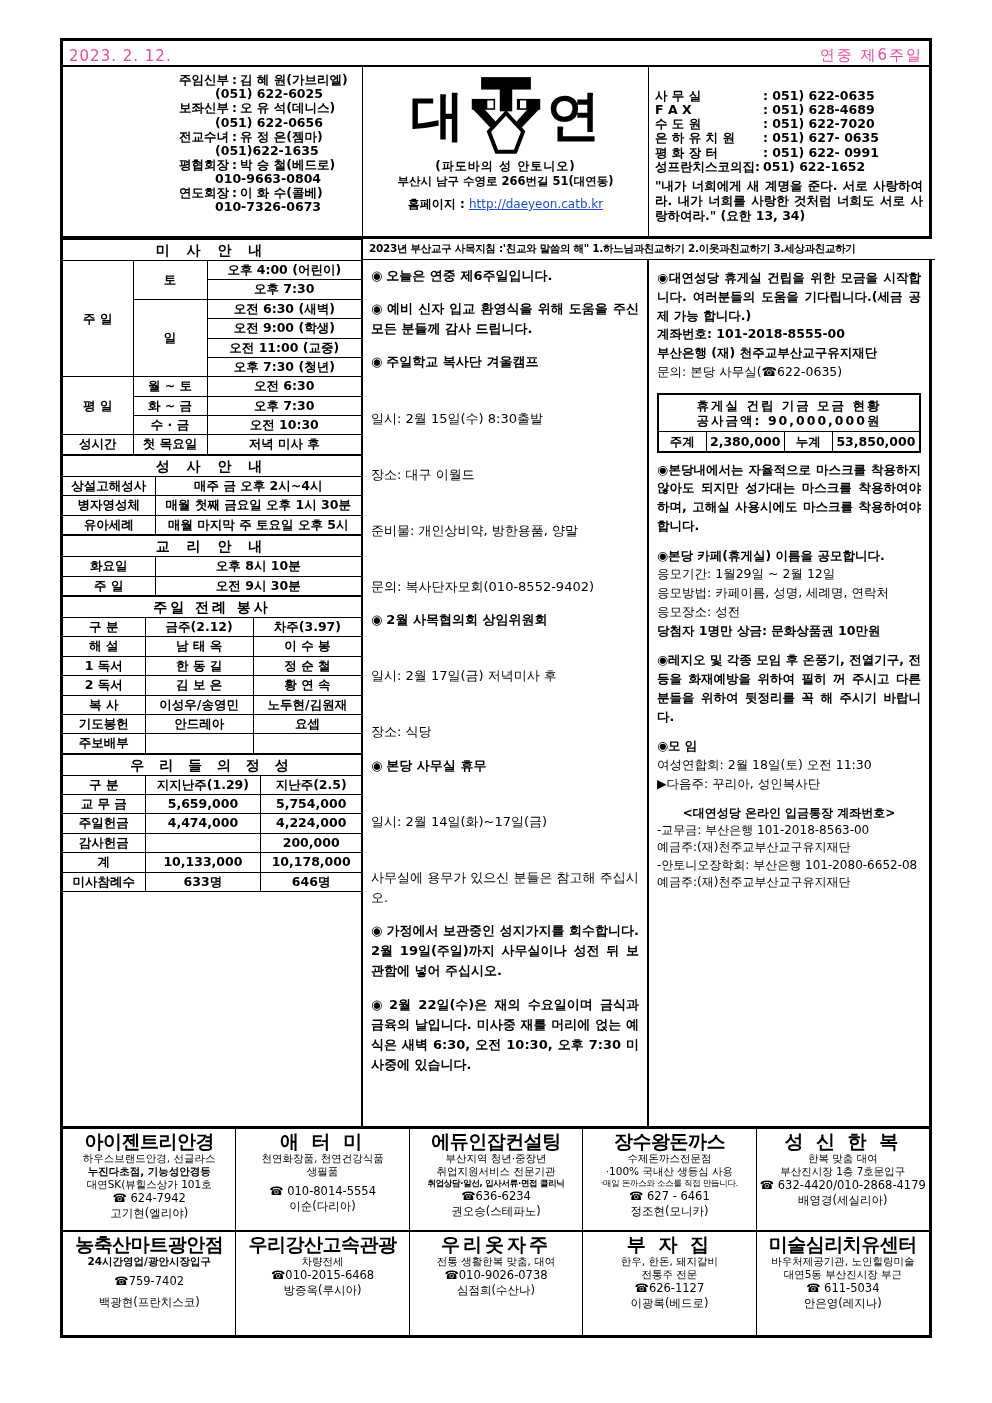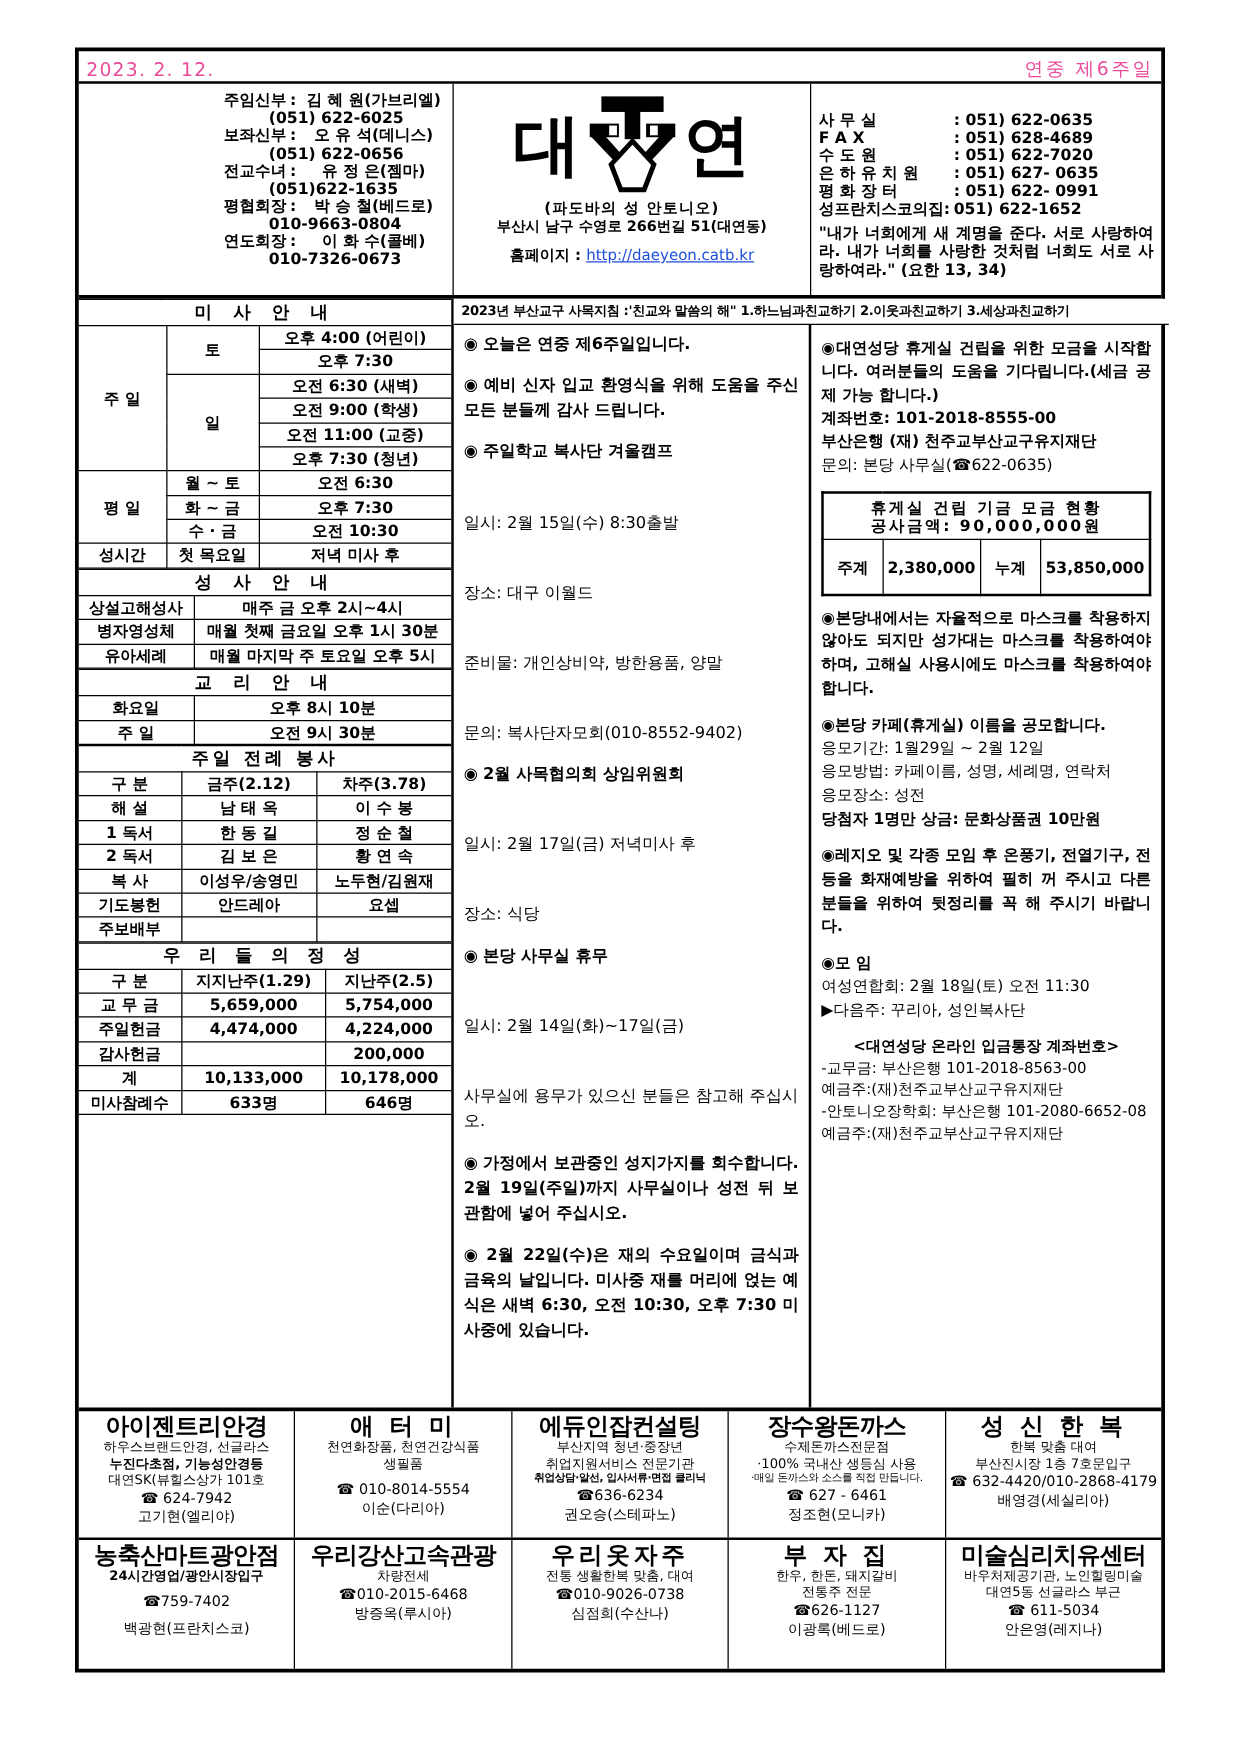--- a/index.html
+++ b/index.html
@@ -60,21 +60,21 @@
   .staff-row {
     display: flex;
     justify-content: flex-end;
     font-weight: bold;
     font-size: 12.5px;
     line-height: 1.06;
     white-space: nowrap;
   }
   .staff-row .role { text-align: right; }
   .staff-row .colon { padding: 0 3px; }
-  .staff-row .name { min-width: 118px; text-align: center; }
+  .staff-row .name { min-width: 118px; text-align: left; }
   .phone-row {
     text-align: left;
     padding-left: 148px;
     font-weight: bold;
     font-size: 12.5px;
     line-height: 1.2;
     white-space: nowrap;
   }
 
   .hdr-center {
@@ -252,21 +252,21 @@
     width: 100%;
     border-collapse: collapse;
     border: 2px solid #000;
     font-size: 12.5px;
     font-weight: bold;
     margin: 3px 0 8px 0;
   }
   table.fund td {
     border: 1px solid #000;
     text-align: center;
-    padding: 14px 3px;
+    padding: 2px 3px;
     line-height: 1.2;
   }
   table.fund td.title { border-bottom: 1px solid #000; letter-spacing: 2px; padding: 3px; }
 
   .acct-block {
     font-size: 12px;
     line-height: 1.45;
     margin-top: 2px;
   }
   .acct-block .ctr { text-align: center; font-weight: bold; display: block; }
@@ -499,21 +499,21 @@
           </table>
 
         <table class="tbl">
           <tbody>
               <tr>
                 <td class="sect-title" colspan="3" style="letter-spacing:3px">주일 전례 봉사</td>
               </tr>
           <tr>
             <td style="width:82px">구  분</td>
             <td>금주(2.12)</td>
-            <td>차주(3.78)</td>
+            <td>차주(3.97)</td>
           </tr>
           <tr>
             <td>해  설</td>
             <td>남 태 옥</td>
             <td>이 수 봉</td>
           </tr>
           <tr>
             <td>1 독서</td>
             <td>한 동 길</td>
             <td>정 순 철</td>
@@ -774,21 +774,21 @@
         <div class="ad">
           <div class="name sp">부 자 집</div>
           <div class="d">한우, 한돈, 돼지갈비</div>
           <div class="d">전통주 전문</div>
           <div class="tel">☎626-1127</div>
           <div class="person">이광록(베드로)</div>
         </div>
         <div class="ad">
           <div class="name">미술심리치유센터</div>
           <div class="d">바우처제공기관, 노인힐링미술</div>
-          <div class="d">대연5동 선글라스 부근</div>
+          <div class="d">대연5동 부산진시장 부근</div>
           <div class="tel">☎ 611-5034</div>
           <div class="person">안은영(레지나)</div>
         </div>
       </div>
     </div>
 
   </div>
 </div>
 
 </body></html>

